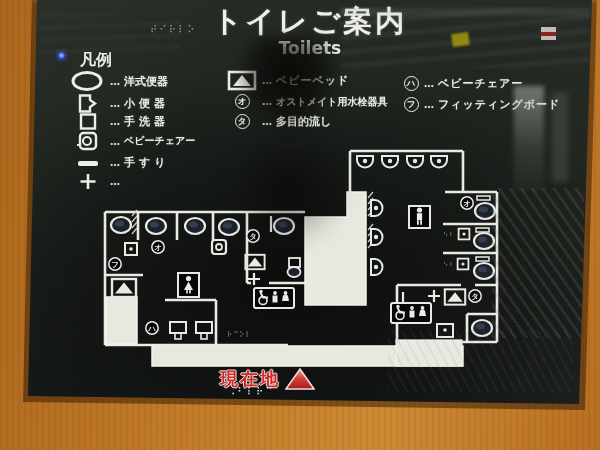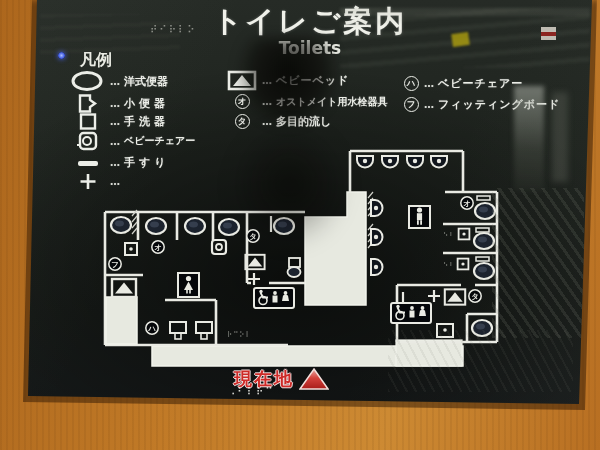--- a/index.html
+++ b/index.html
@@ -33,21 +33,21 @@
   .lrow{position:absolute;display:flex;align-items:center;gap:3px;
     color:#eceee8;font-weight:bold;font-size:11px;white-space:nowrap;
     text-shadow:0 0 2px rgba(255,255,255,.2);}
   .licon{display:flex;justify-content:center;align-items:center;width:36px;}
   .licon.m{width:32px;} .licon.r{width:18px;}
   .ldots{font-size:10px;opacity:.9;margin:0 1px;}
   .ls4{letter-spacing:4px;} .ls1{letter-spacing:1px;} .sm{font-size:10px;}
   .circle-sym{display:inline-block;width:13px;height:13px;border:1.6px solid #eceee8;
     border-radius:50%;font-size:8.5px;line-height:13px;text-align:center;font-weight:bold;}
   .plan{position:absolute;left:85px;top:140px;}
-  .loc{position:absolute;left:234px;top:367px;display:flex;align-items:flex-start;gap:5px;}
+  .loc{position:absolute;left:220px;top:367px;display:flex;align-items:flex-start;gap:5px;}
   .loc-text{font-size:18px;font-weight:bold;letter-spacing:2px;color:#cc2b28;
     text-shadow:-1px 0 0 rgba(255,235,235,.85),1px 0 0 rgba(255,235,235,.85),
                 0 -1px 0 rgba(255,235,235,.85),0 1px 0 rgba(255,235,235,.85);}
   .braille{position:absolute;color:rgba(225,226,218,.55);font-size:10px;letter-spacing:2px;}
   .braille.b1{left:150px;top:24px;}
   .braille.b2{left:228px;top:386px;color:rgba(240,240,235,.9);}
   
   .ref{position:absolute;pointer-events:none;}
   .ref-sil{left:228px;top:38px;width:120px;height:240px;
     background:radial-gradient(55% 30% at 50% 14%, rgba(2,2,0,.8), rgba(4,3,1,.45) 55%, transparent 78%);

